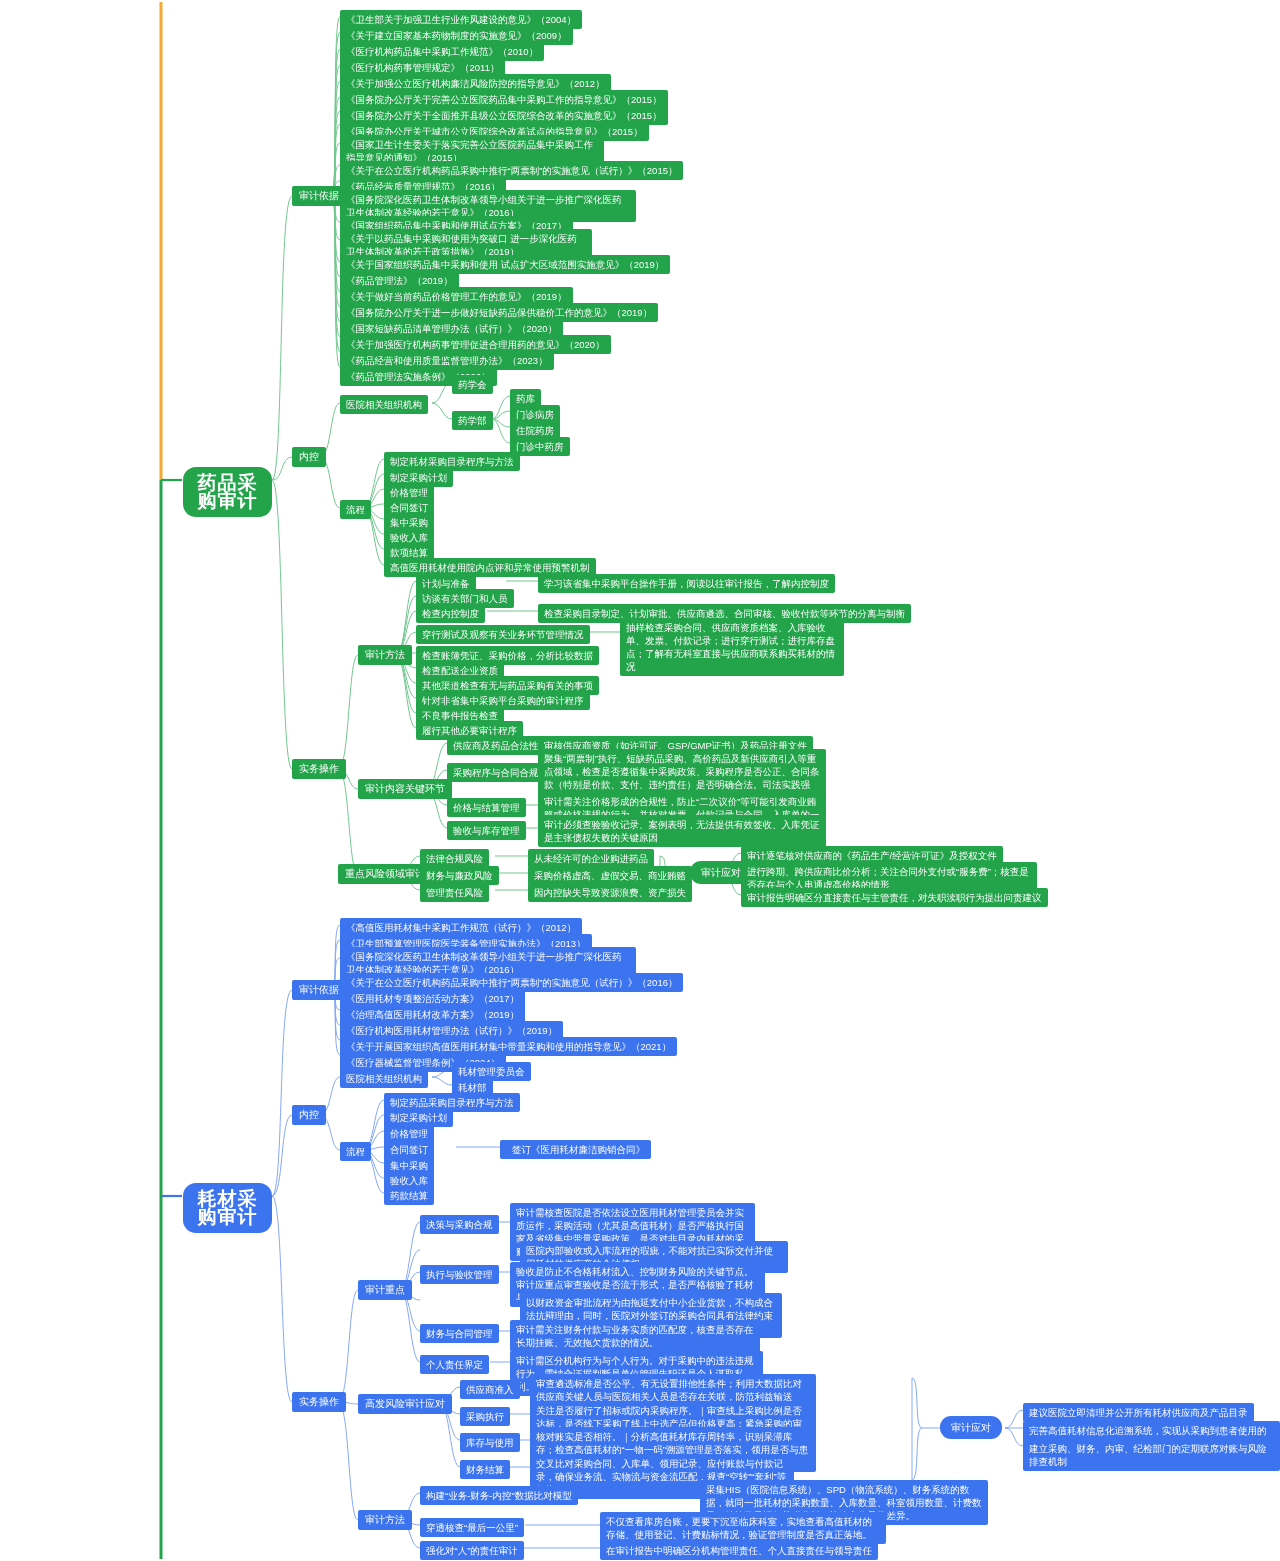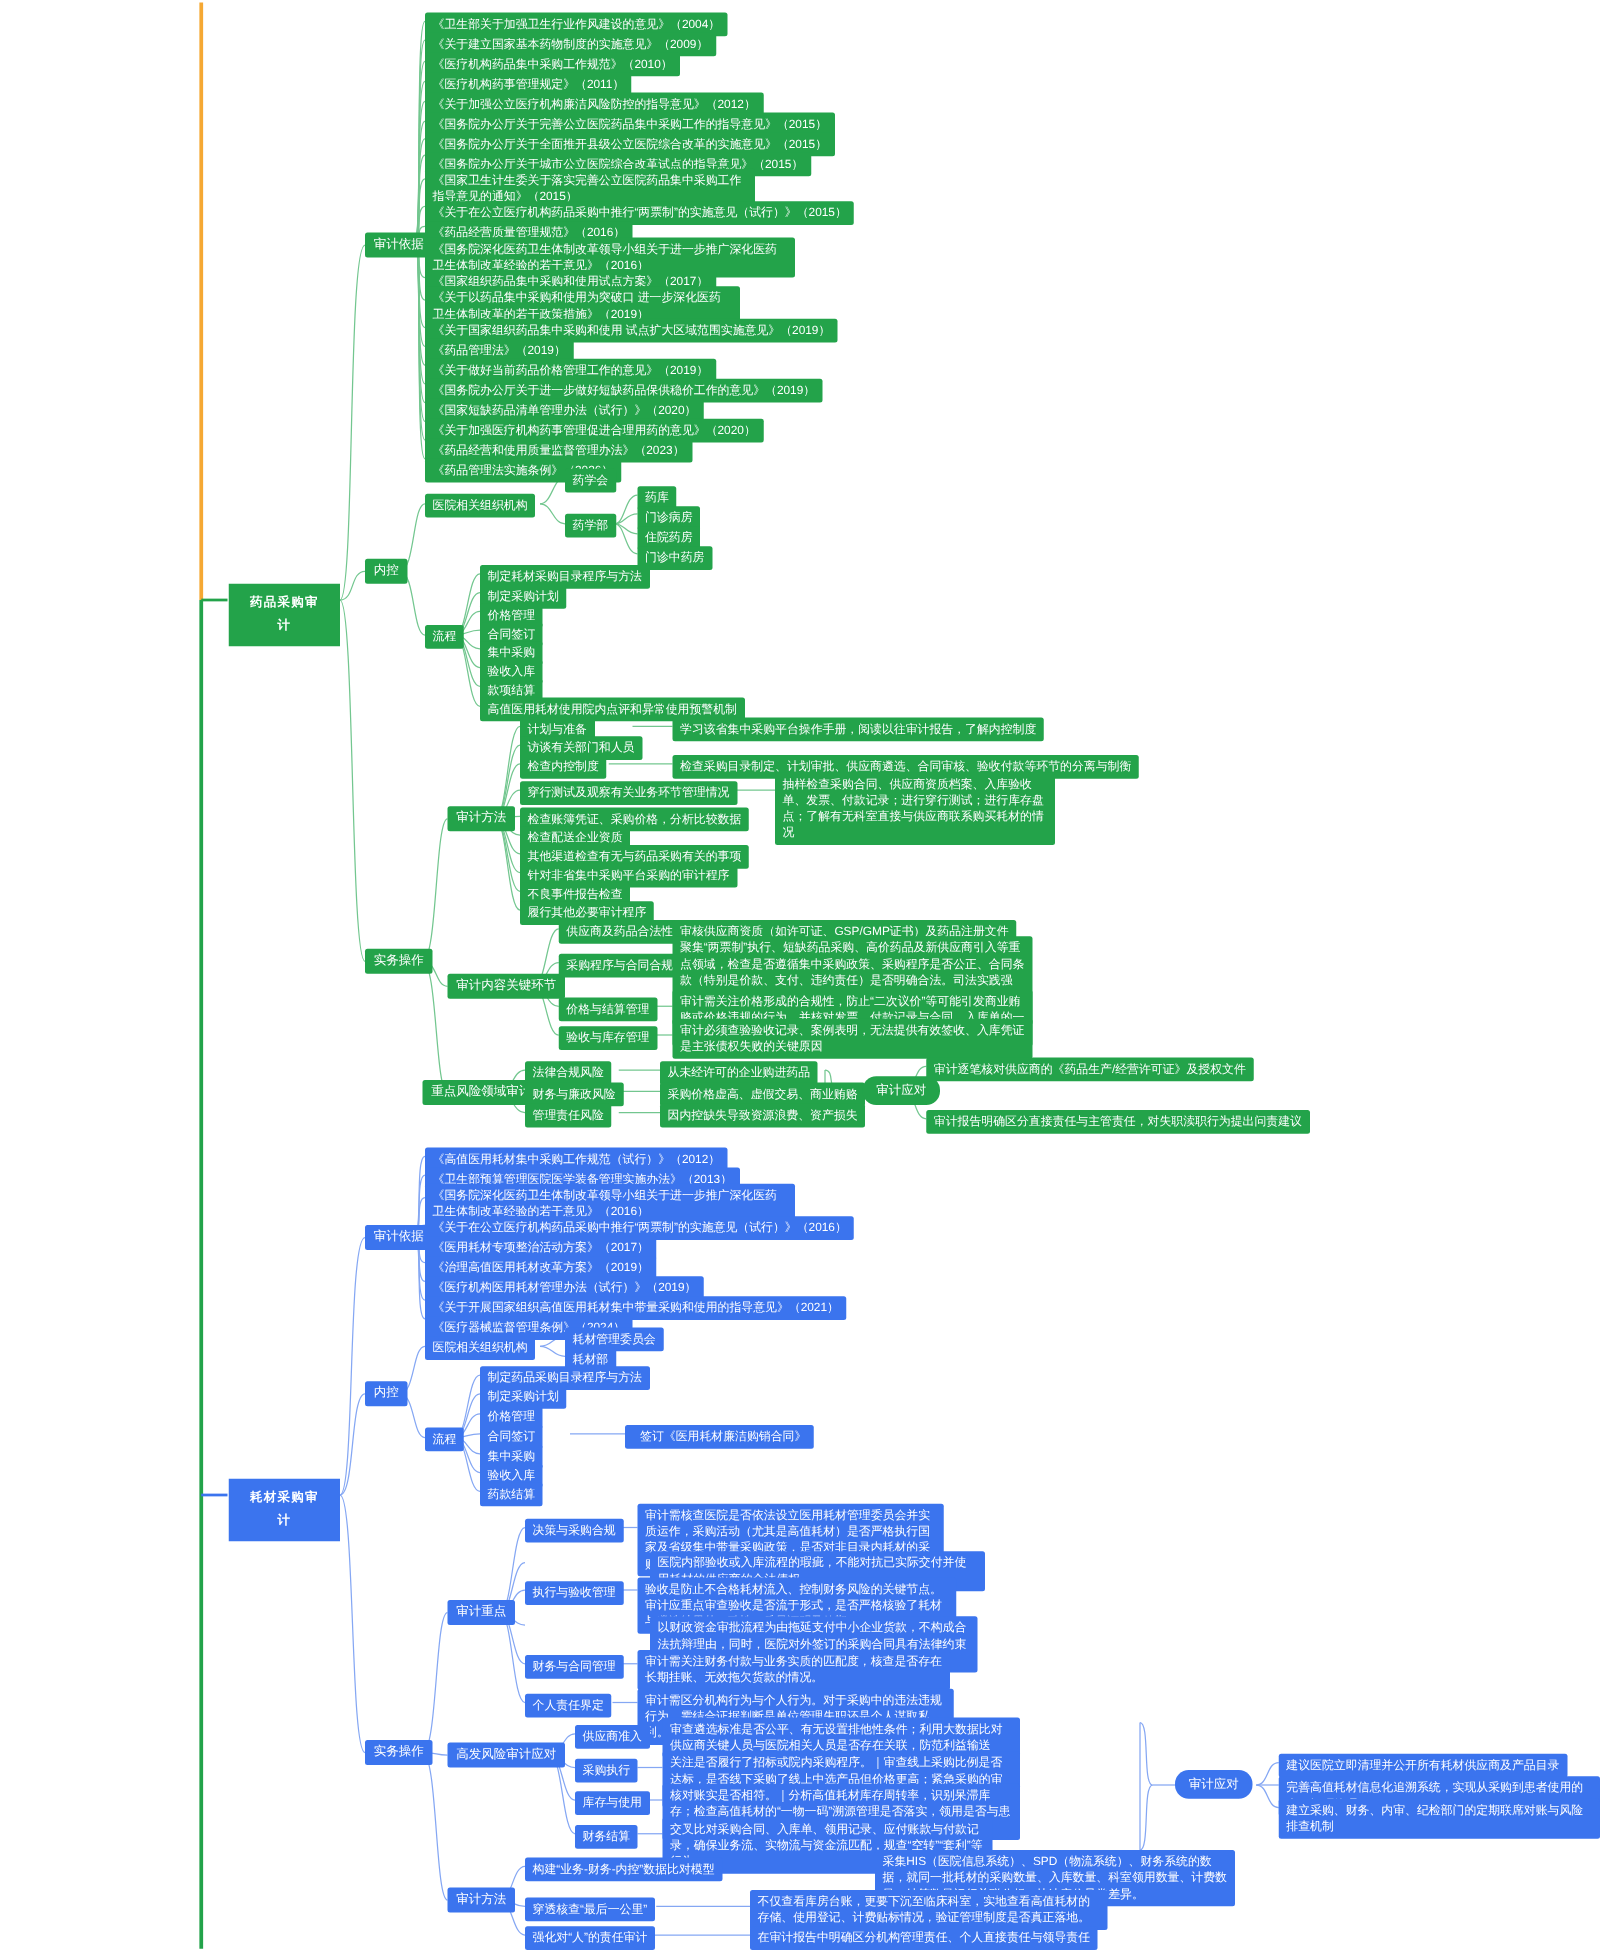--- a/index.html
+++ b/index.html
@@ -27,25 +27,25 @@
     font-size: 9.5px;
     line-height: 13px;
     padding: 3px 6px;
     border-radius: 2px;
     white-space: pre-wrap;
     word-break: break-all;
   }
   .g  { background: #23a34a; }
   .b  { background: #3b74ee; }
   .root {
-    font-size: 10px;
+    font-size: 19px;
     font-weight: bold;
     line-height: 18px;
     padding: 7px 12px;
-    border-radius: 0;
+    border-radius: 13px;
     text-align: center;
     letter-spacing: 1px;
   }
   .lvl1 {
     font-size: 10px;
     line-height: 14px;
     padding: 3px 7px;
   }
   .pill {
     border-radius: 11px;
@@ -307,20 +307,21 @@
   <div class="node g lvl1" style="left:338px; top:864px;">重点风险领域审计</div>
   <div class="node g" style="left:420px; top:849px;">法律合规风险</div>
   <div class="node g" style="left:528px; top:849px;">从未经许可的企业购进药品</div>
   <div class="node g" style="left:420px; top:866px;">财务与廉政风险</div>
   <div class="node g" style="left:528px; top:866px;">采购价格虚高、虚假交易、商业贿赂</div>
   <div class="node g" style="left:420px; top:883px;">管理责任风险</div>
   <div class="node g" style="left:528px; top:883px;">因内控缺失导致资源浪费、资产损失</div>
 
   <div class="node g pill" style="left:690px; top:861px;">审计应对</div>
   <div class="node g" style="left:741px; top:846px;">审计逐笔核对供应商的《药品生产/经营许可证》及授权文件</div>
+  <div class="node g wrap" style="left:741px; top:862px; width:296px;">进行跨期、跨供应商比价分析；关注合同外支付或“服务费”；核查是否存在与个人串通虚高价格的情形</div>
   <div class="node g" style="left:741px; top:888px;">审计报告明确区分直接责任与主管责任，对失职渎职行为提出问责建议</div>
 
   <div class="node b lvl1" style="left:292px; top:980px;">审计依据</div>
   <div class="node b lvl1" style="left:292px; top:1105px;">内控</div>
   <div class="node b lvl1" style="left:292px; top:1392px;">实务操作</div>
 
   <div class="node b" style="left:340px; top:918px;">《高值医用耗材集中采购工作规范（试行）》（2012）</div>
   <div class="node b" style="left:340px; top:934px;">《卫生部预算管理医院医学装备管理实施办法》（2013）</div>
   <div class="node b wrap" style="left:340px; top:947px; width:296px;">《国务院深化医药卫生体制改革领导小组关于进一步推广深化医药卫生体制改革经验的若干意见》（2016）</div>
   <div class="node b" style="left:340px; top:973px;">《关于在公立医疗机构药品采购中推行“两票制”的实施意见（试行）》（2016）</div>

